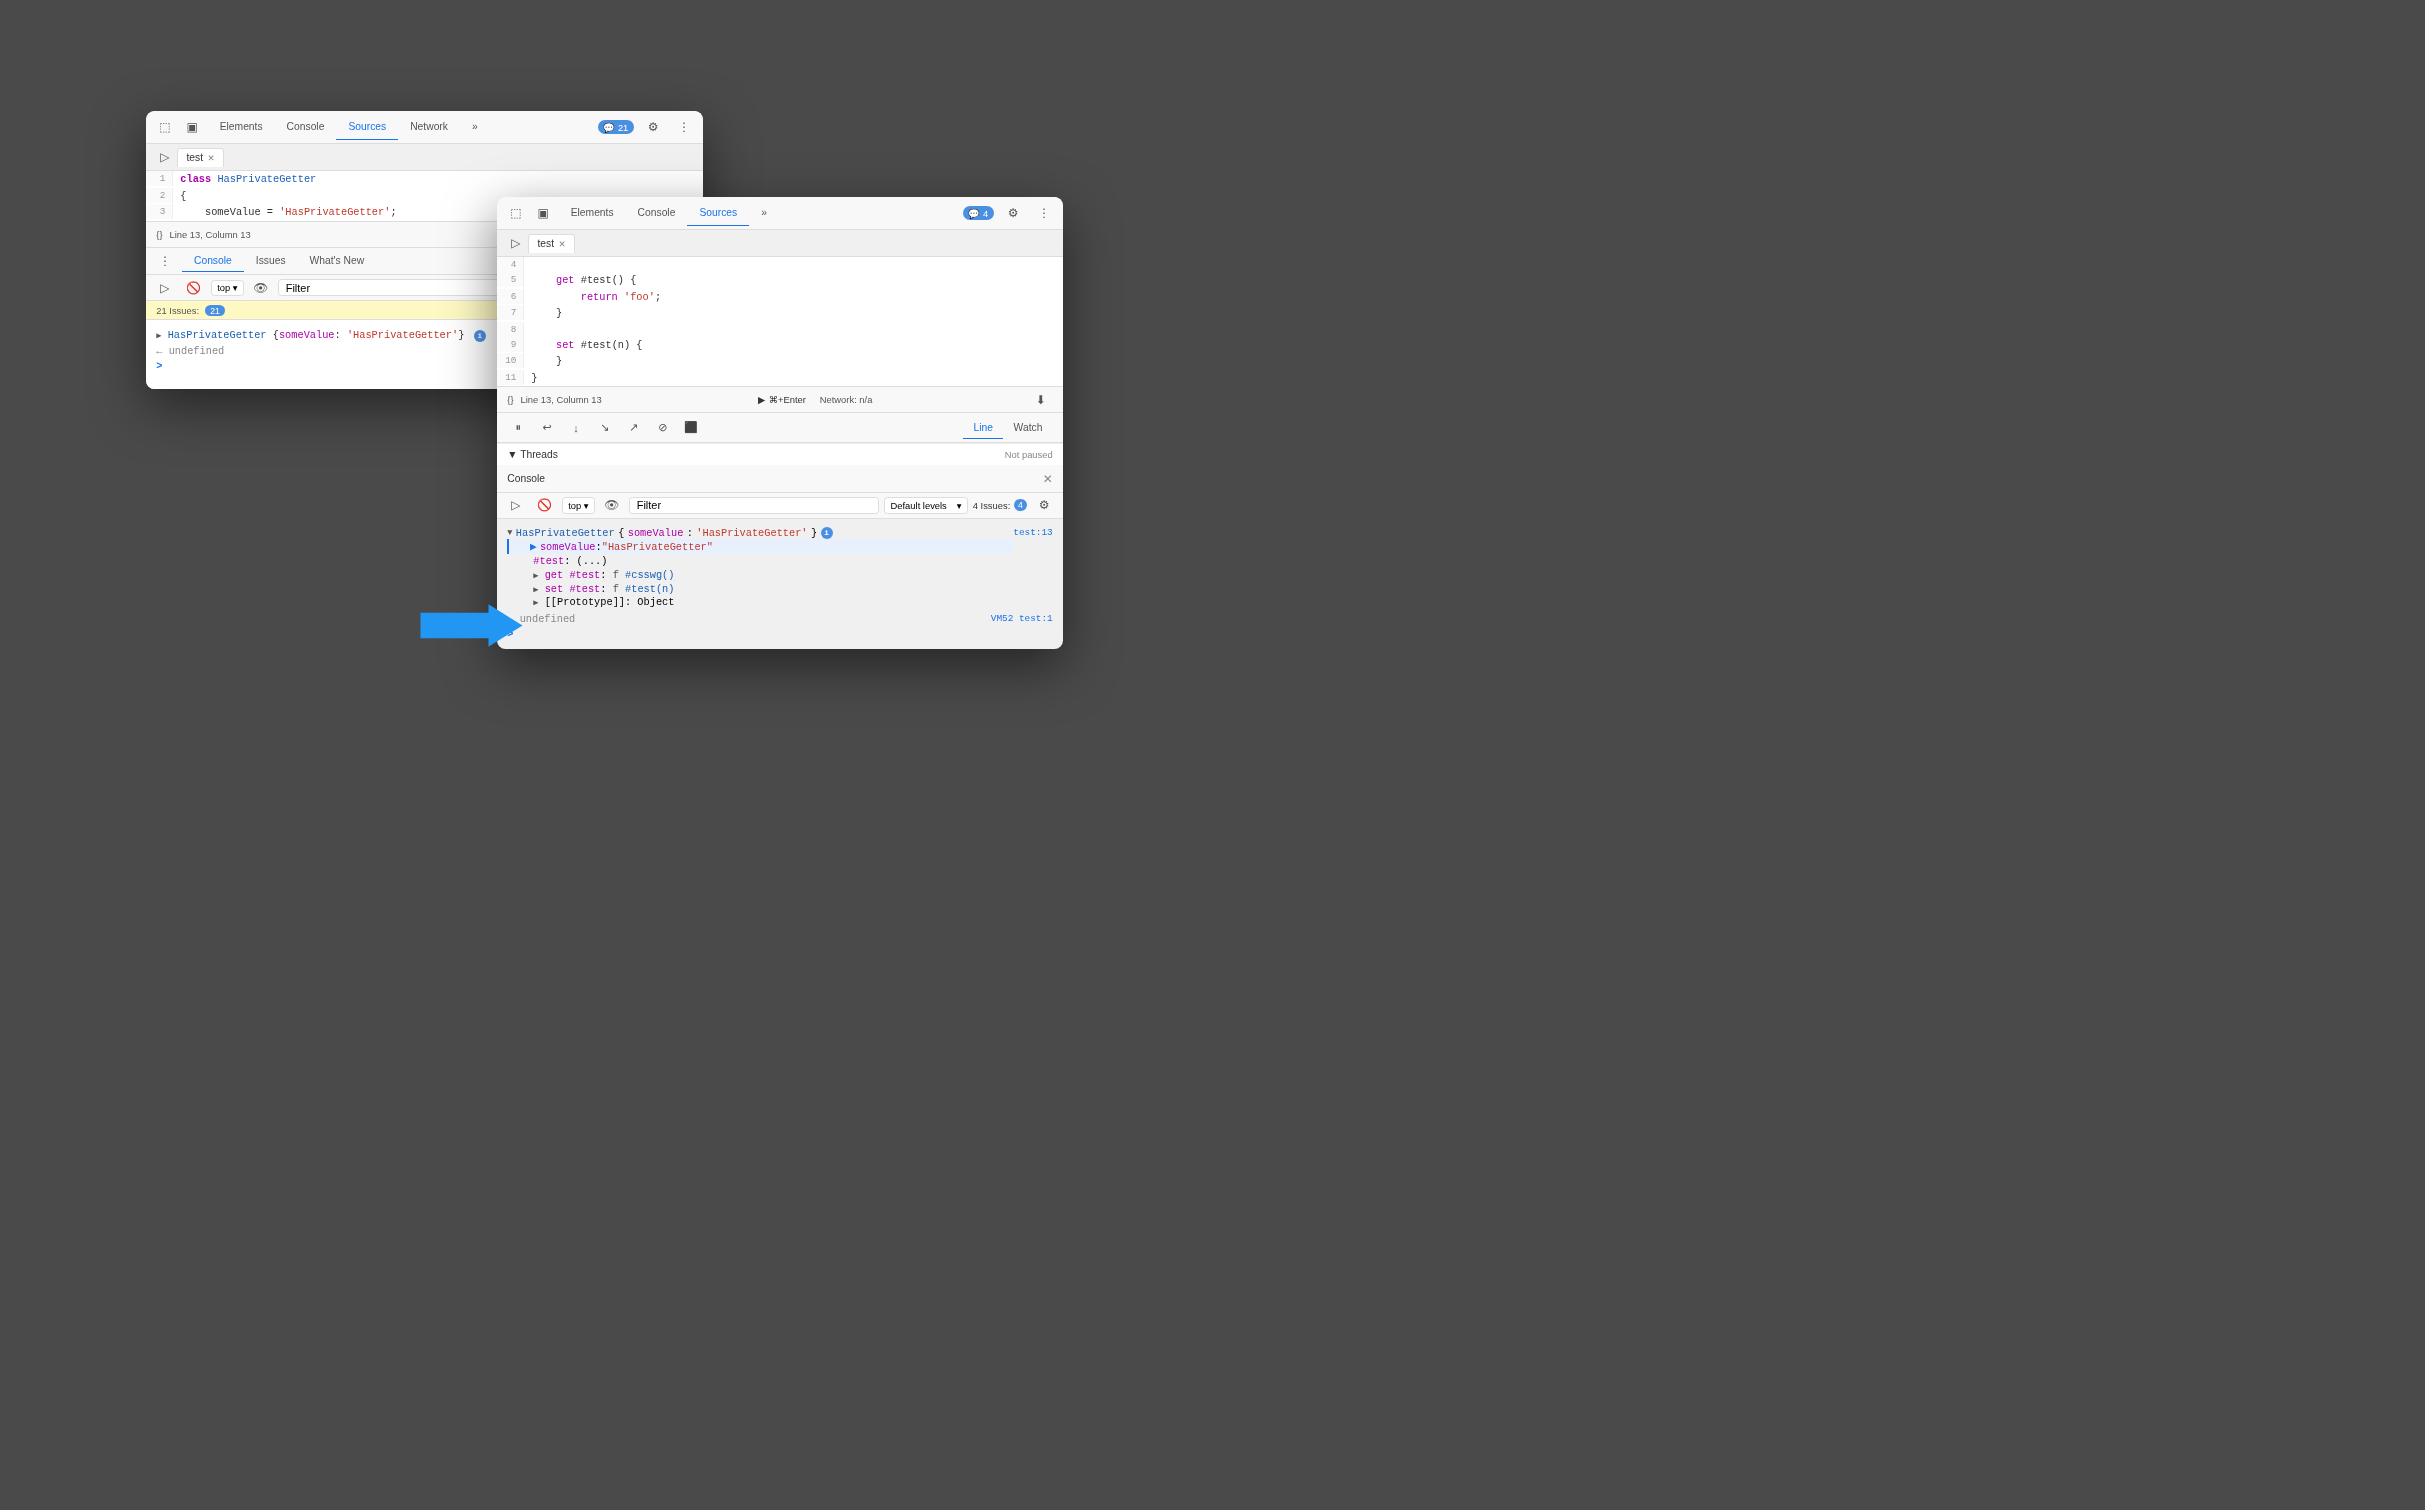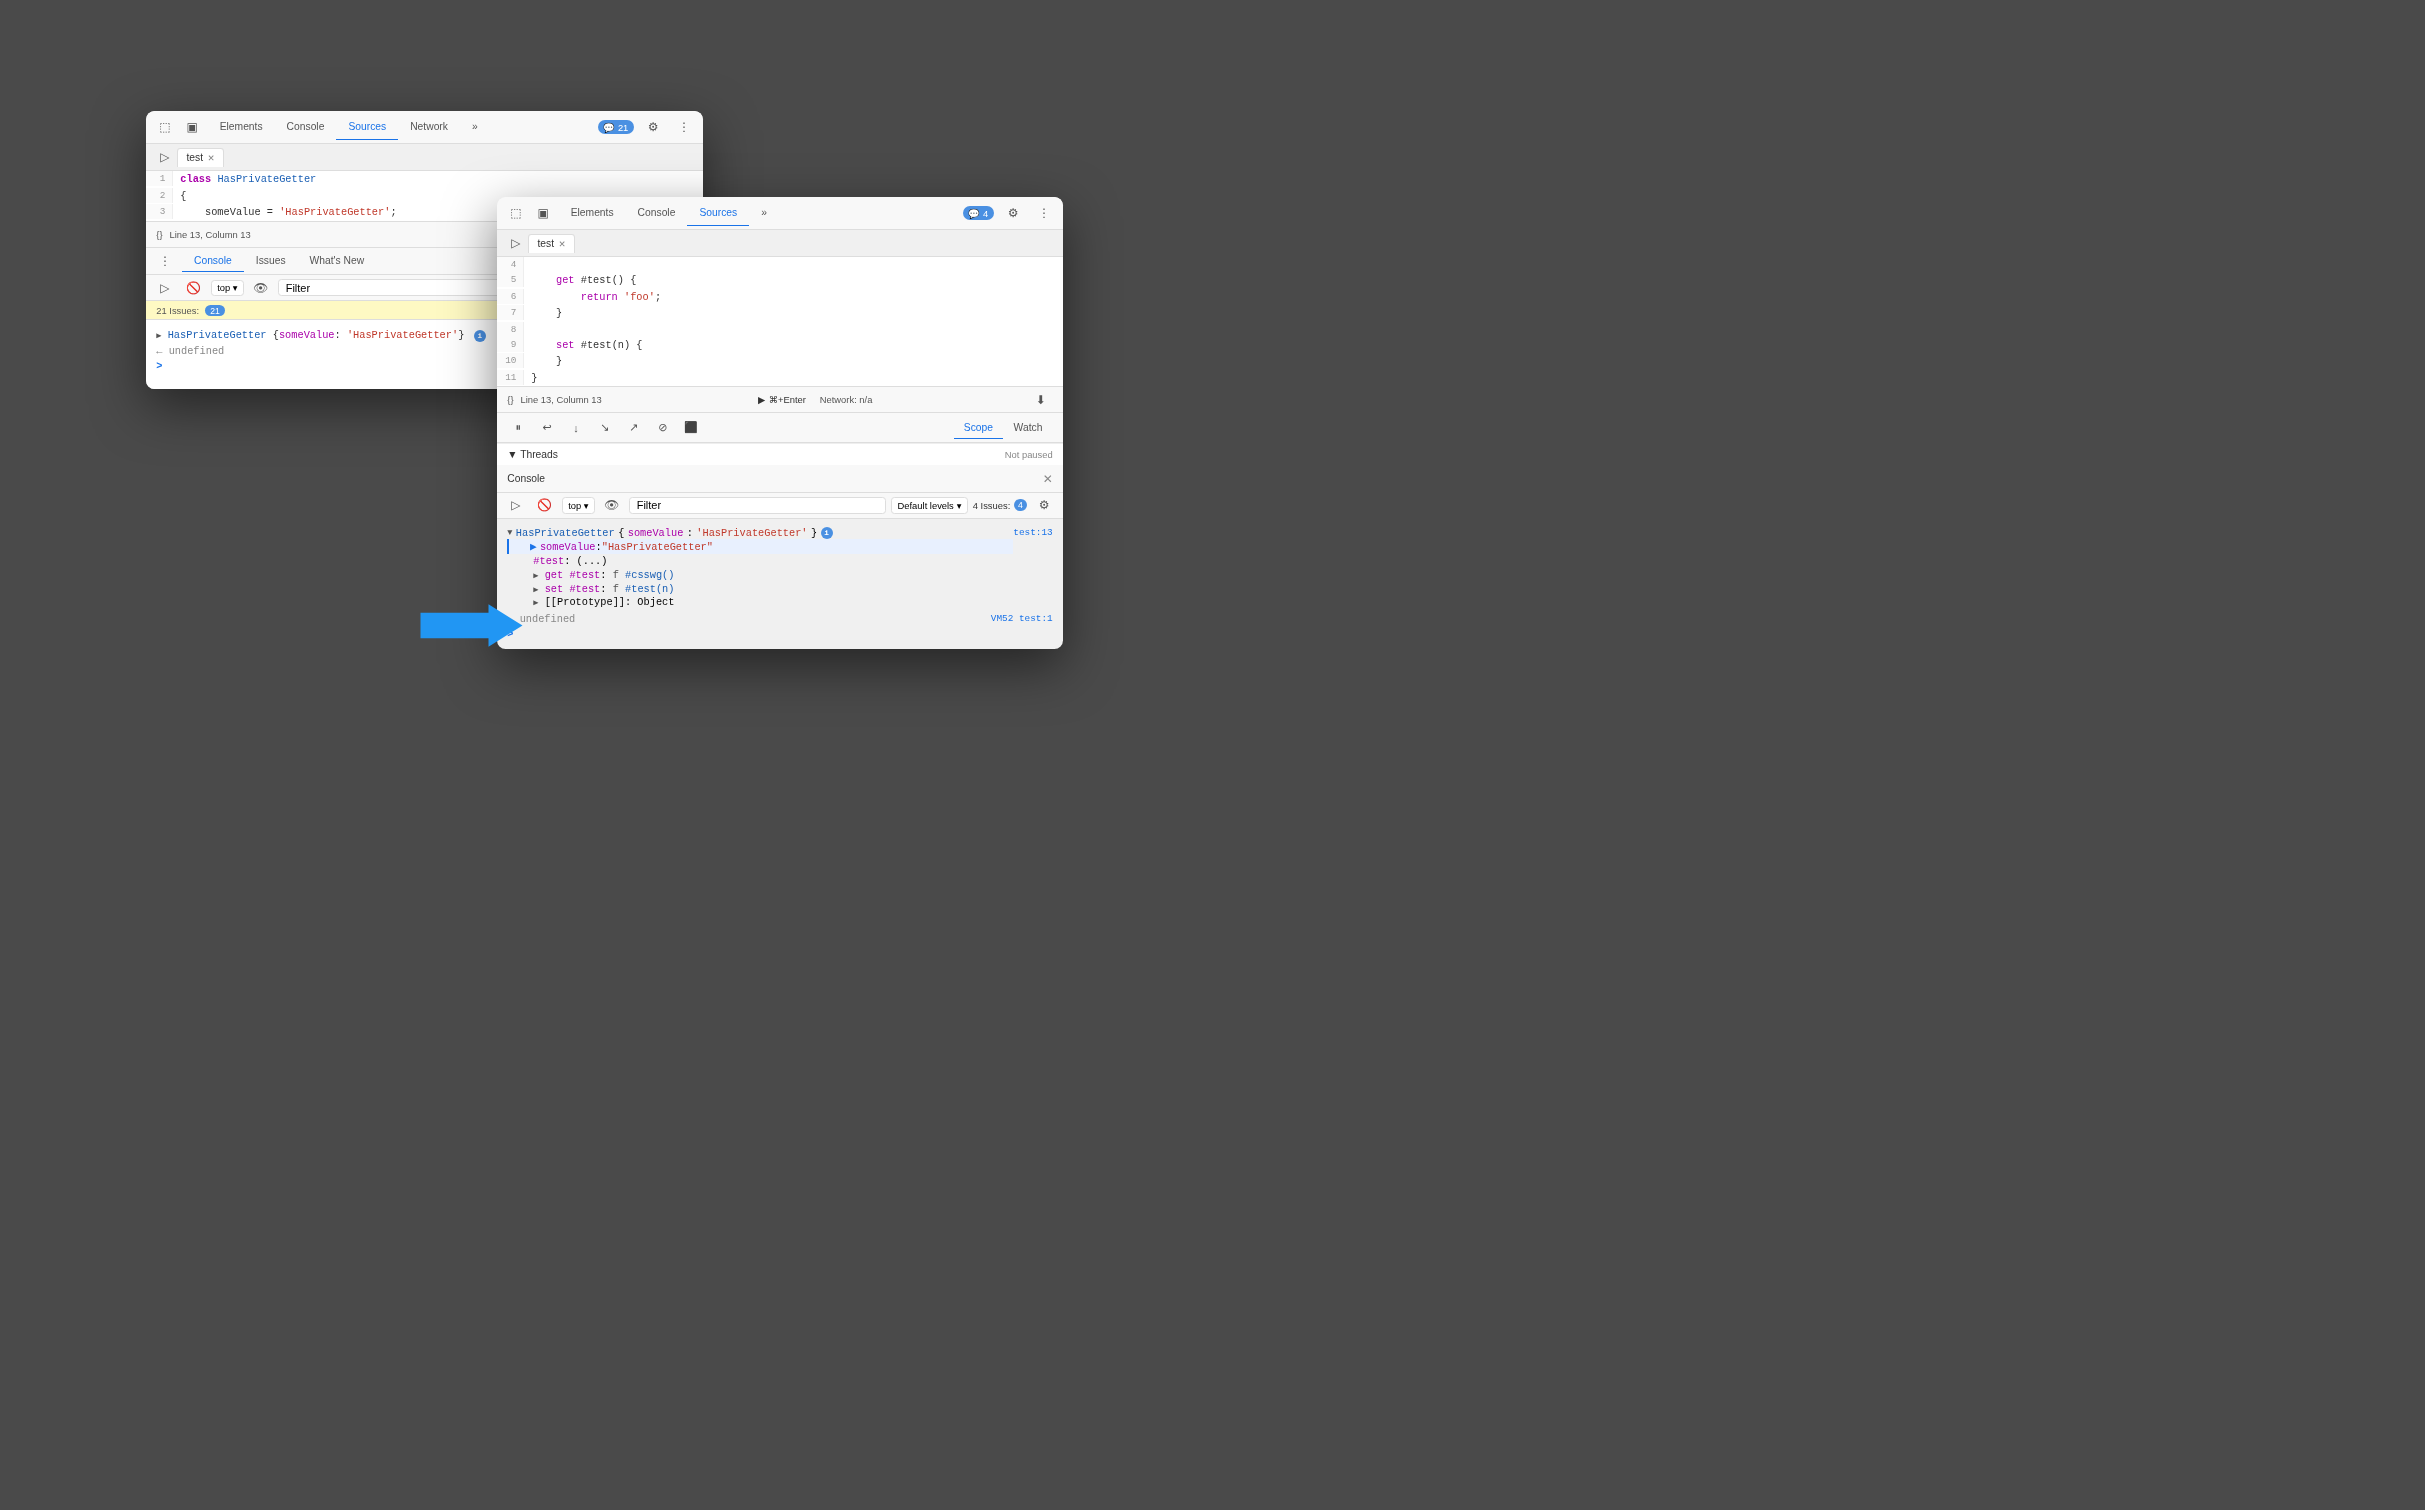--- a/index.html
+++ b/index.html
@@ -389,21 +389,21 @@
     }
 
     .default-levels {
       display: flex;
       align-items: center;
       background: white;
       border: 0.9px solid #ddd;
       border-radius: 3.4px;
       padding: 1.7px 5.1px;
       font-size: 9.4px;
-      gap: 3px;
+      gap: 10px;
     }
 
     .issues-badge {
       display: flex;
       align-items: center;
       gap: 3.4px;
       font-size: 9.4px;
       color: #333;
     }
 
@@ -603,21 +603,21 @@
   <div class="debug-toolbar">
     <div class="debug-btn">⏸</div>
     <div class="debug-btn">↩</div>
     <div class="debug-btn">↓</div>
     <div class="debug-btn">↘</div>
     <div class="debug-btn">↗</div>
     <div class="debug-btn">⊘</div>
     <div class="debug-btn">⬛</div>
 
     <div style="margin-left: auto; display:flex; gap:0;">
-      <div class="sw-tab active">Scope</div>
+      <div class="sw-tab active">Line</div>
       <div class="sw-tab">Watch</div>
     </div>
   </div>
 
   <div class="threads-section">
     <div class="threads-header">
       <span>▼ Threads</span>
       <span class="not-paused">Not paused</span>
     </div>
   </div>

